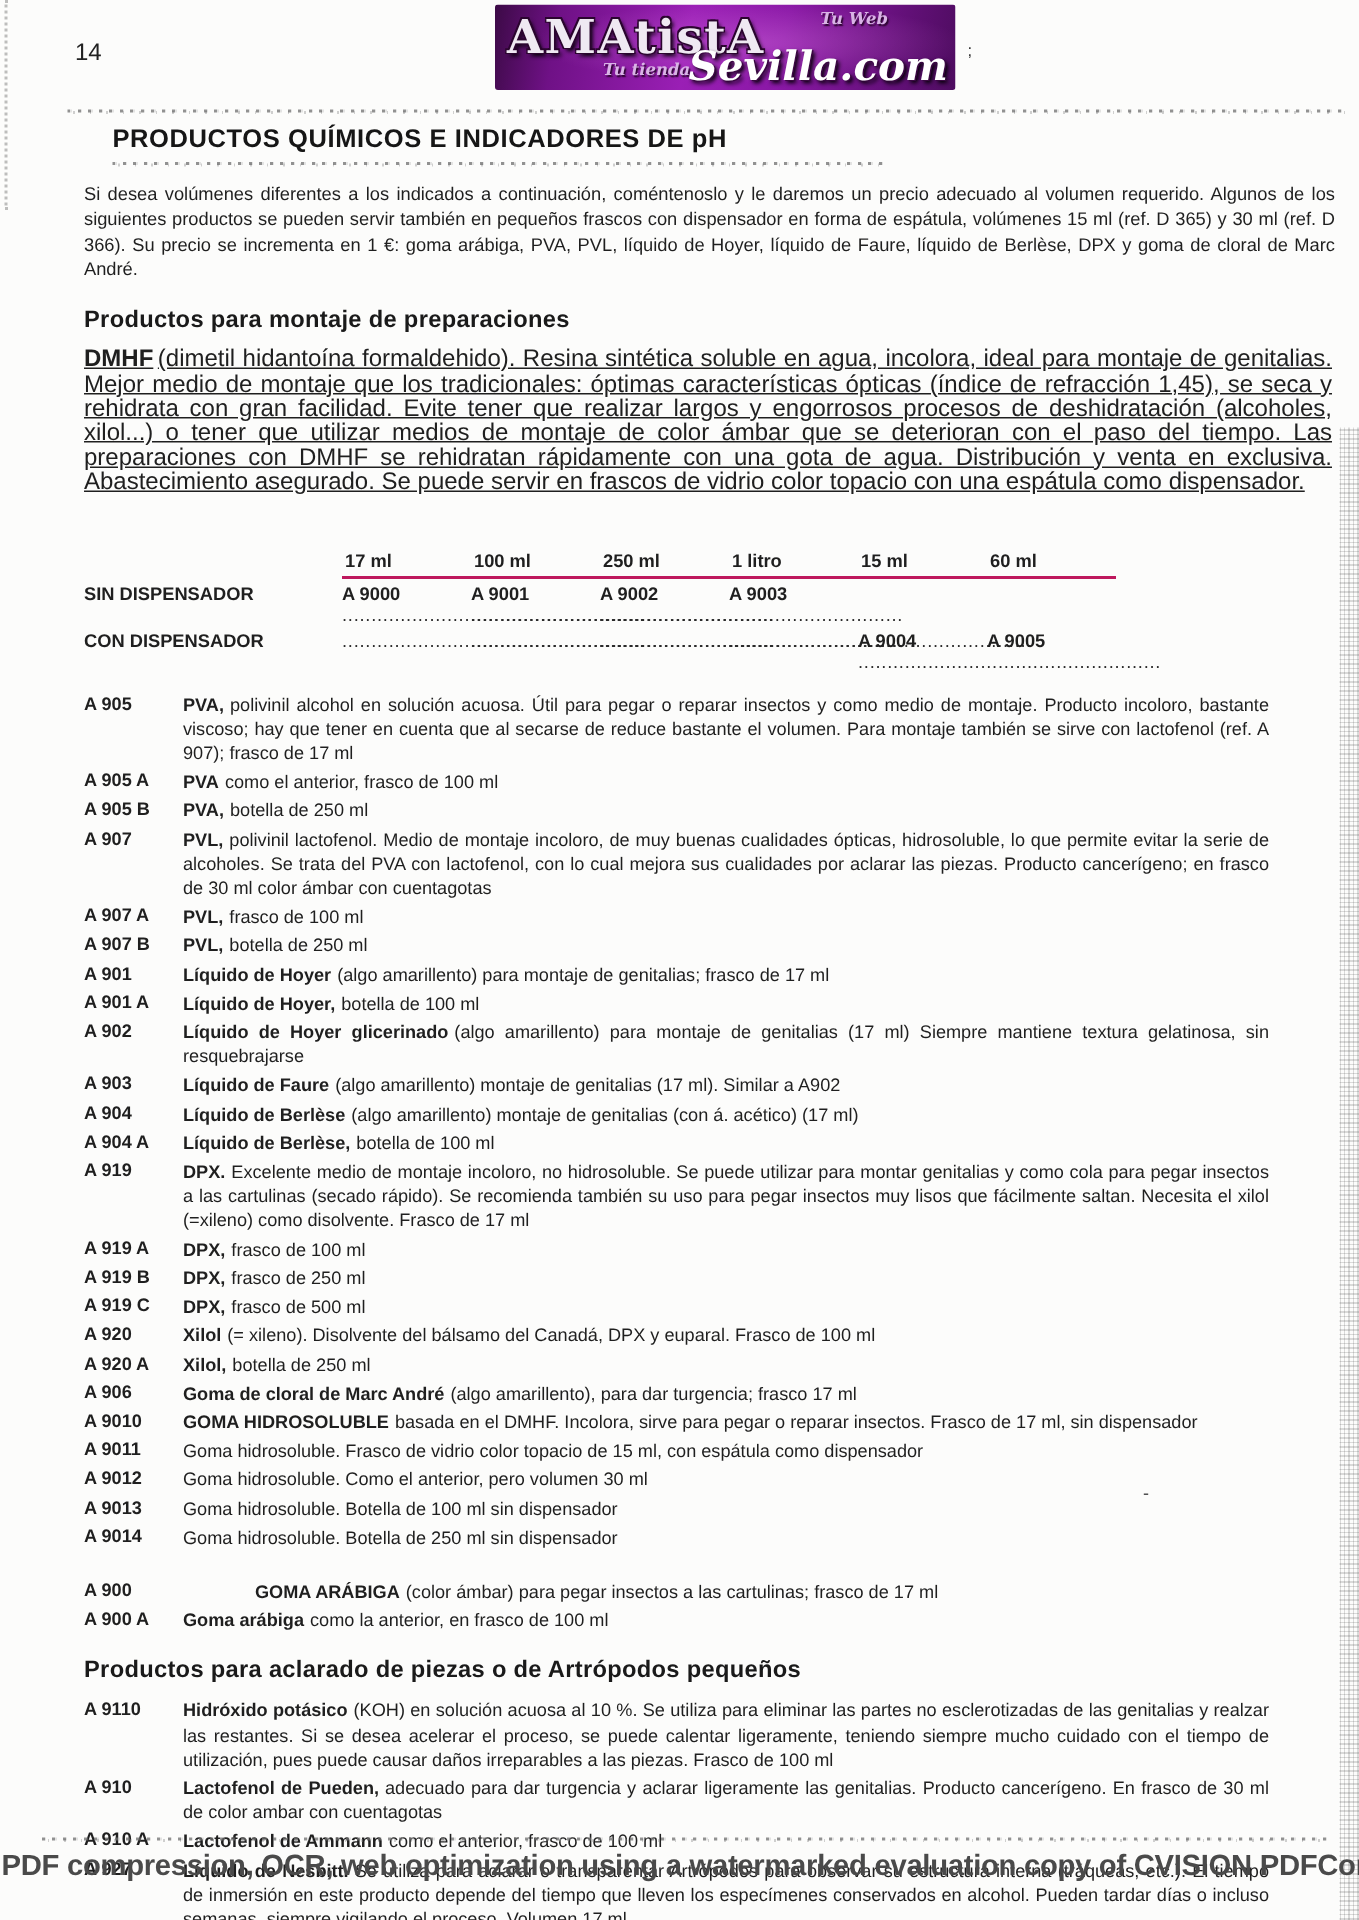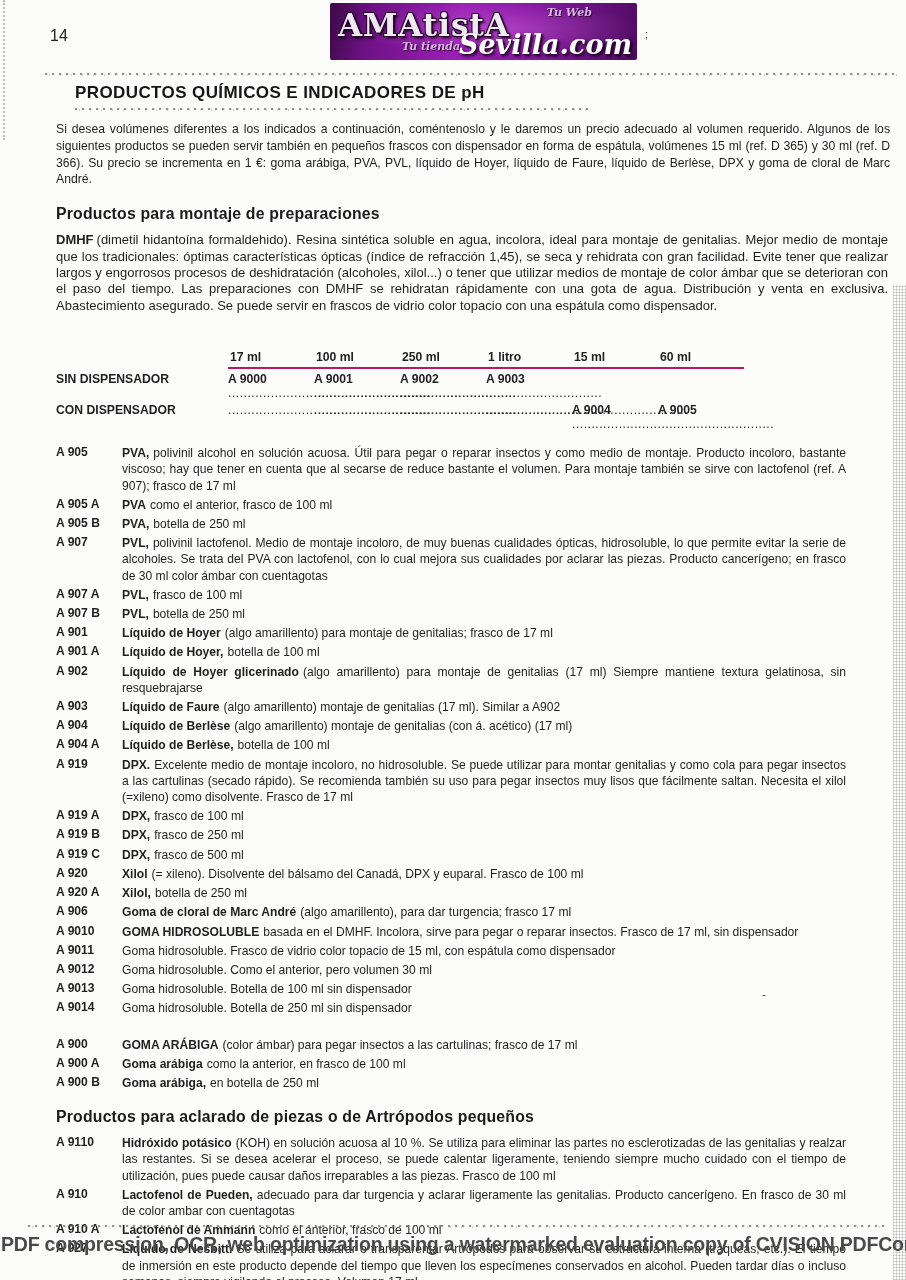--- a/index.html
+++ b/index.html
@@ -78,37 +78,37 @@
   .intro{
     margin:10px 16px 0 56px;
     font-size:12.2px;line-height:16.8px;text-align:justify;
   }
   .section-heading{
     margin:17px 0 9px 56px;
     font-size:15.8px;font-weight:bold;color:#1a1a1a;letter-spacing:.2px;
   }
   .lead{
     margin:0 18px 0 56px;
-    font-size:13px;line-height:16.4px;text-align:justify;
+    font-size:16px;line-height:16.4px;text-align:justify;text-decoration:underline;
   }
   .lead strong{margin-right:3px;}
   
   .vol-table{margin:12px 0 14px 56px;font-size:12.2px;}
   .vt-row{display:grid;grid-template-columns:172px repeat(6,86px);}
   .vt-col{padding:2px 2px 3px 2px;font-weight:bold;}
   .vt-head .vt-col{border-bottom:2px solid #be185d;margin-top:22px;}
   .vt-label{font-weight:bold;padding:3px 0;}
   .vt-cell{display:flex;align-items:baseline;padding:3px 0 0 0;font-weight:bold;flex-direction:column;}
   .vt-cell .val{white-space:nowrap;}
   .dots{flex:1 1 auto;overflow:hidden;white-space:nowrap;font-weight:normal;color:#2a2a2a;}
   .dots::after{content:"....................................................";letter-spacing:.5px;}
   
   .plist{margin:0 60px 0 56px;font-size:12.1px;}
   .item{display:flex;margin:0 0 3px 0;}
-  .item.gap-before{margin-top:20px;}
+  .item.gap-before{margin-top:20px;gap:48px;}
   .code{flex:0 0 66px;font-weight:bold;white-space:nowrap;}
   .pbody{flex:1 1 auto;text-align:justify;line-height:16.2px;}
   .pname{margin-right:4px;}
   .pname:empty{margin-right:0;}
   
   .wm-rule{position:absolute;left:28px;right:18px;top:1224px;}
   .watermark{
     position:absolute;left:1px;top:1233px;width:905px;
     font-size:19.5px;font-weight:bold;color:#4a4a4a;
     white-space:nowrap;overflow:hidden;letter-spacing:-.2px;
@@ -324,24 +324,20 @@
   <div class="item gap-before">
     <span class="code">A 900</span>
     <span class="pbody"><strong class="pname">GOMA ARÁBIGA</strong><span>(color ámbar) para pegar insectos a las cartulinas; frasco de 17 ml</span></span>
   </div>
 
   <div class="item">
     <span class="code">A 900 A</span>
     <span class="pbody"><strong class="pname">Goma arábiga</strong><span>como la anterior, en frasco de 100 ml</span></span>
   </div>
 
-  <div class="item">
-    <span class="code">A 900 B</span>
-    <span class="pbody"><strong class="pname">Goma arábiga,</strong><span>en botella de 250 ml</span></span>
-  </div>
 </div>
 
   <h2 class="section-heading">Productos para aclarado de piezas o de Artrópodos pequeños</h2>
   <div class="plist">
   <div class="item">
     <span class="code">A 9110</span>
     <span class="pbody"><strong class="pname">Hidróxido potásico</strong><span>(KOH) en solución acuosa al 10 %. Se utiliza para eliminar las partes no esclerotizadas de las genitalias y realzar las restantes. Si se desea acelerar el proceso, se puede calentar ligeramente, teniendo siempre mucho cuidado con el tiempo de utilización, pues puede causar daños irreparables a las piezas. Frasco de 100 ml</span></span>
   </div>
 
   <div class="item">

